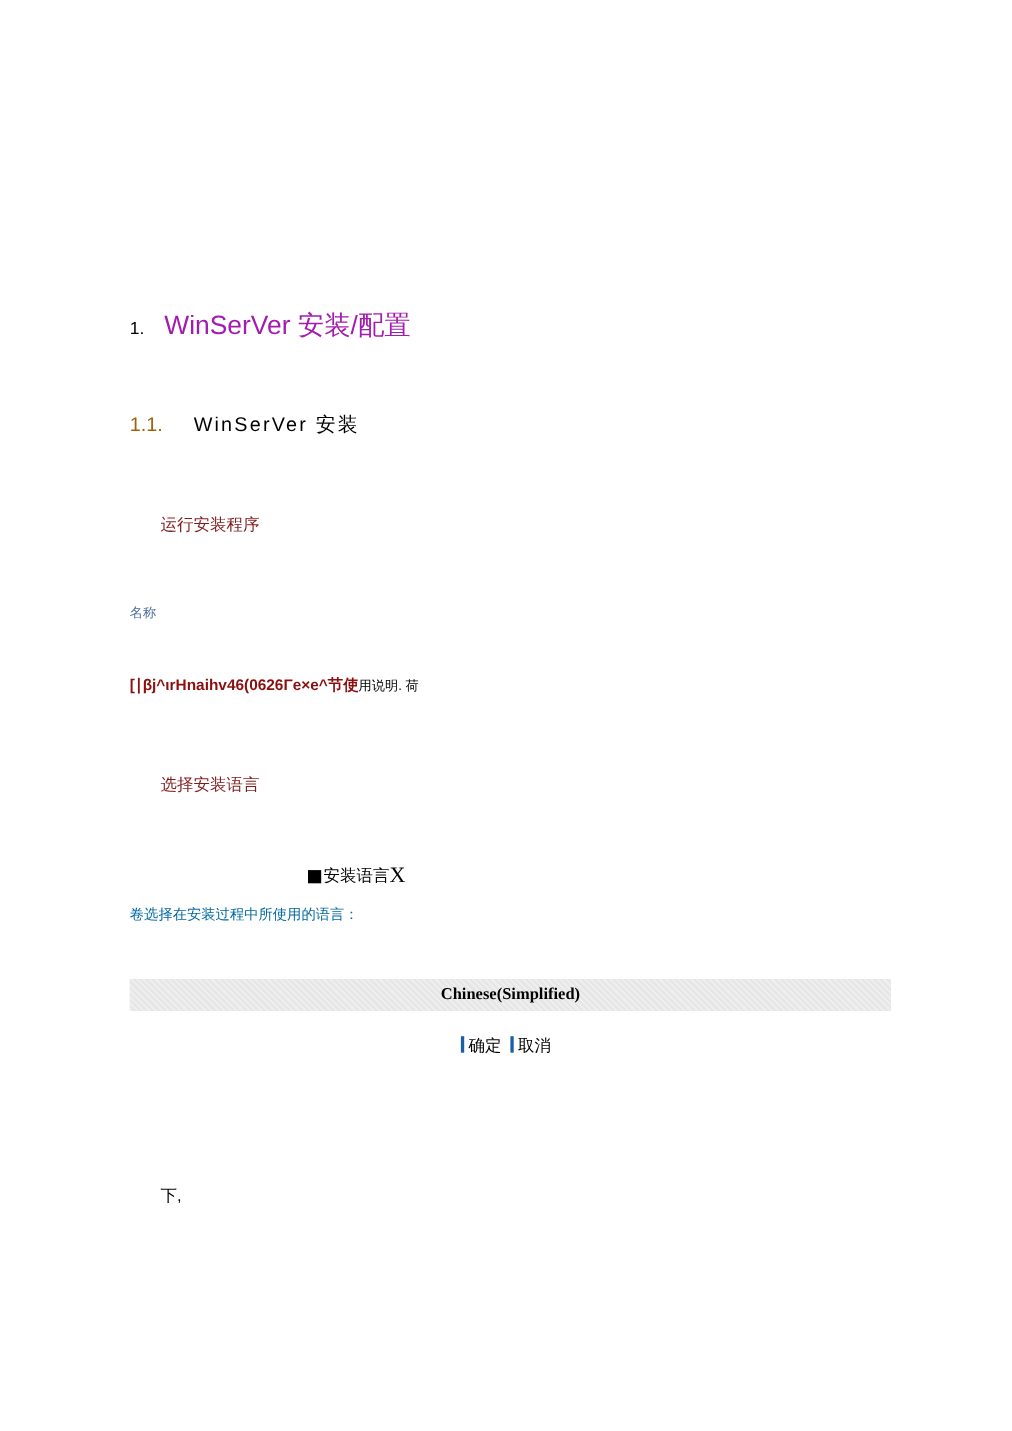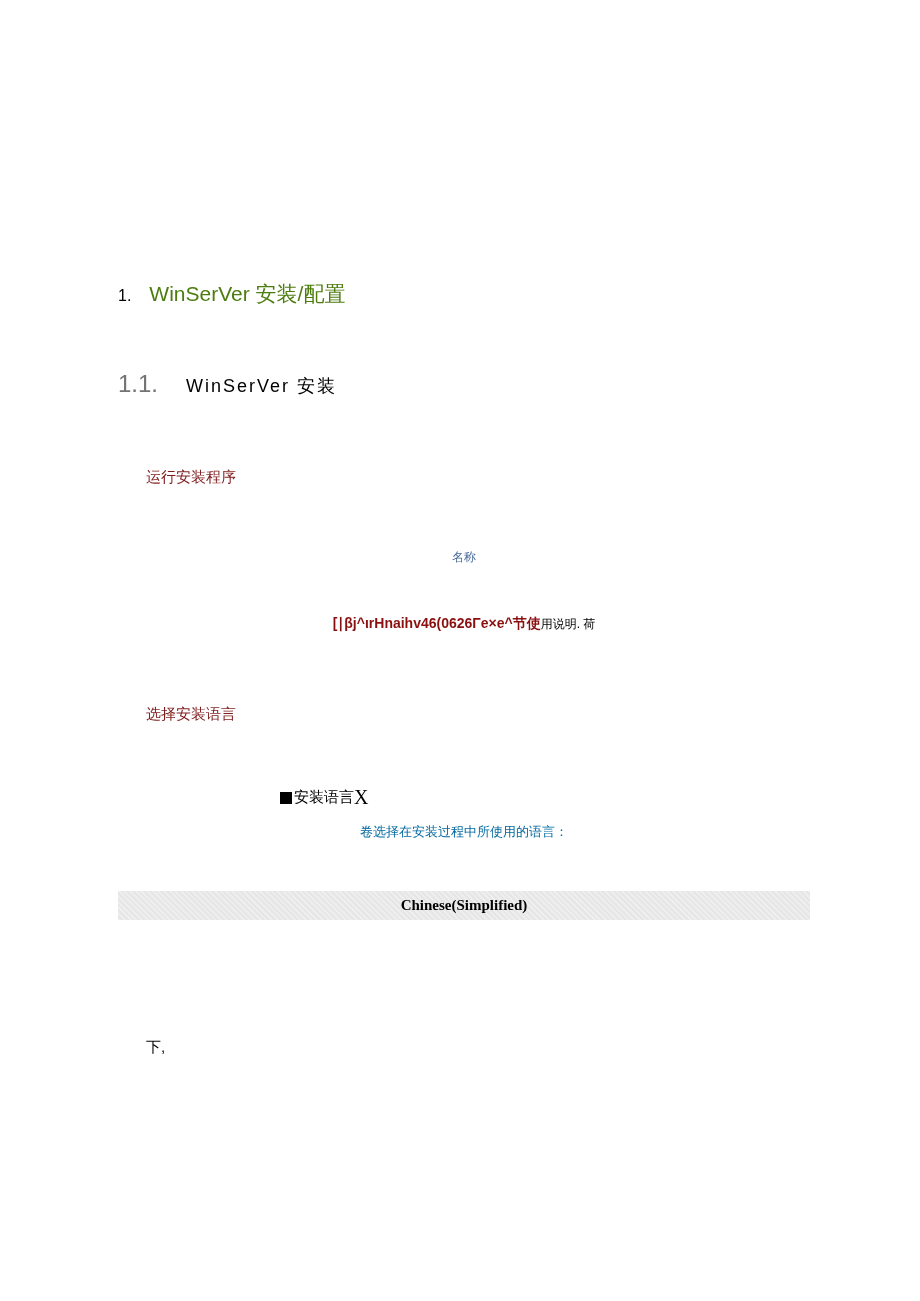--- a/index.html
+++ b/index.html
@@ -1,28 +1,28 @@
 <!DOCTYPE html>
 <html><head>
 <meta charset="utf-8">
 <style>
   * { box-sizing: border-box; margin: 0; padding: 0; }
   html, body { width: 920px; height: 1301px; background: #ffffff; font-family: Arial, "Microsoft YaHei", sans-serif; }
   .page { padding: 280px 110px 0 118px; }
 
   .h1-line { display: flex; align-items: baseline; gap: 18px; margin-bottom: 62px; }
-  .h1-text { font-size: 21px; color: #4d7c0f; }
+  .h1-text { font-size: 24px; color: #a21caf; }
 
   .h2-line { display: flex; align-items: baseline; gap: 28px; margin-bottom: 70px; }
-  .h2-num { font-size: 24px; color: #737373; }
+  .h2-num { font-size: 18px; color: #a16207; }
   .h2-text { font-size: 18px; color: #000; letter-spacing: 2px; }
 
   .body-text { font-size: 15px; color: #7f1d1d; margin-left: 28px; margin-bottom: 62px; }
 
-  .center { text-align: center; }
+  .center { }
   .name-label { font-size: 12px; color: #4a6a9a; margin-bottom: 48px; }
   .garbled-line { margin-bottom: 72px; }
   .garbled-red { font-size: 14px; font-weight: bold; color: #8a1010; }
   .garbled-tail { font-size: 12px; color: #000; }
 
   .dialog-wrap { margin-top: 0; }
   .dialog-header { display: flex; align-items: center; max-width: 380px; margin: 0 auto; margin-bottom: 14px; padding: 0 6px; }
   .dialog-title-group { display: flex; align-items: center; gap: 2px; font-size: 15px; color: #000; }
   .square { display:inline-block; width:12px; height:12px; background:#000; }
   .close-x { font-family: "Times New Roman", serif; font-size: 20px; color:#000; }
@@ -66,16 +66,19 @@
         <span class="square"></span>
         <span>安装语言</span>
       </span>
       <span class="close-x">X</span>
     </div>
     <div class="center dialog-sub">卷选择在安装过程中所使用的语言：</div>
   </div>
 
   <div class="lang-bar">Chinese(Simplified)</div>
 
+  <div class="btn-row">
+    <span class="vbar"></span><span class="btn-text">确定</span><span class="vbar"></span><span class="btn-text">取消</span>
+  </div>
 
   <div class="foot-text">下,</div>
 
 </div>
 
 </body></html>

